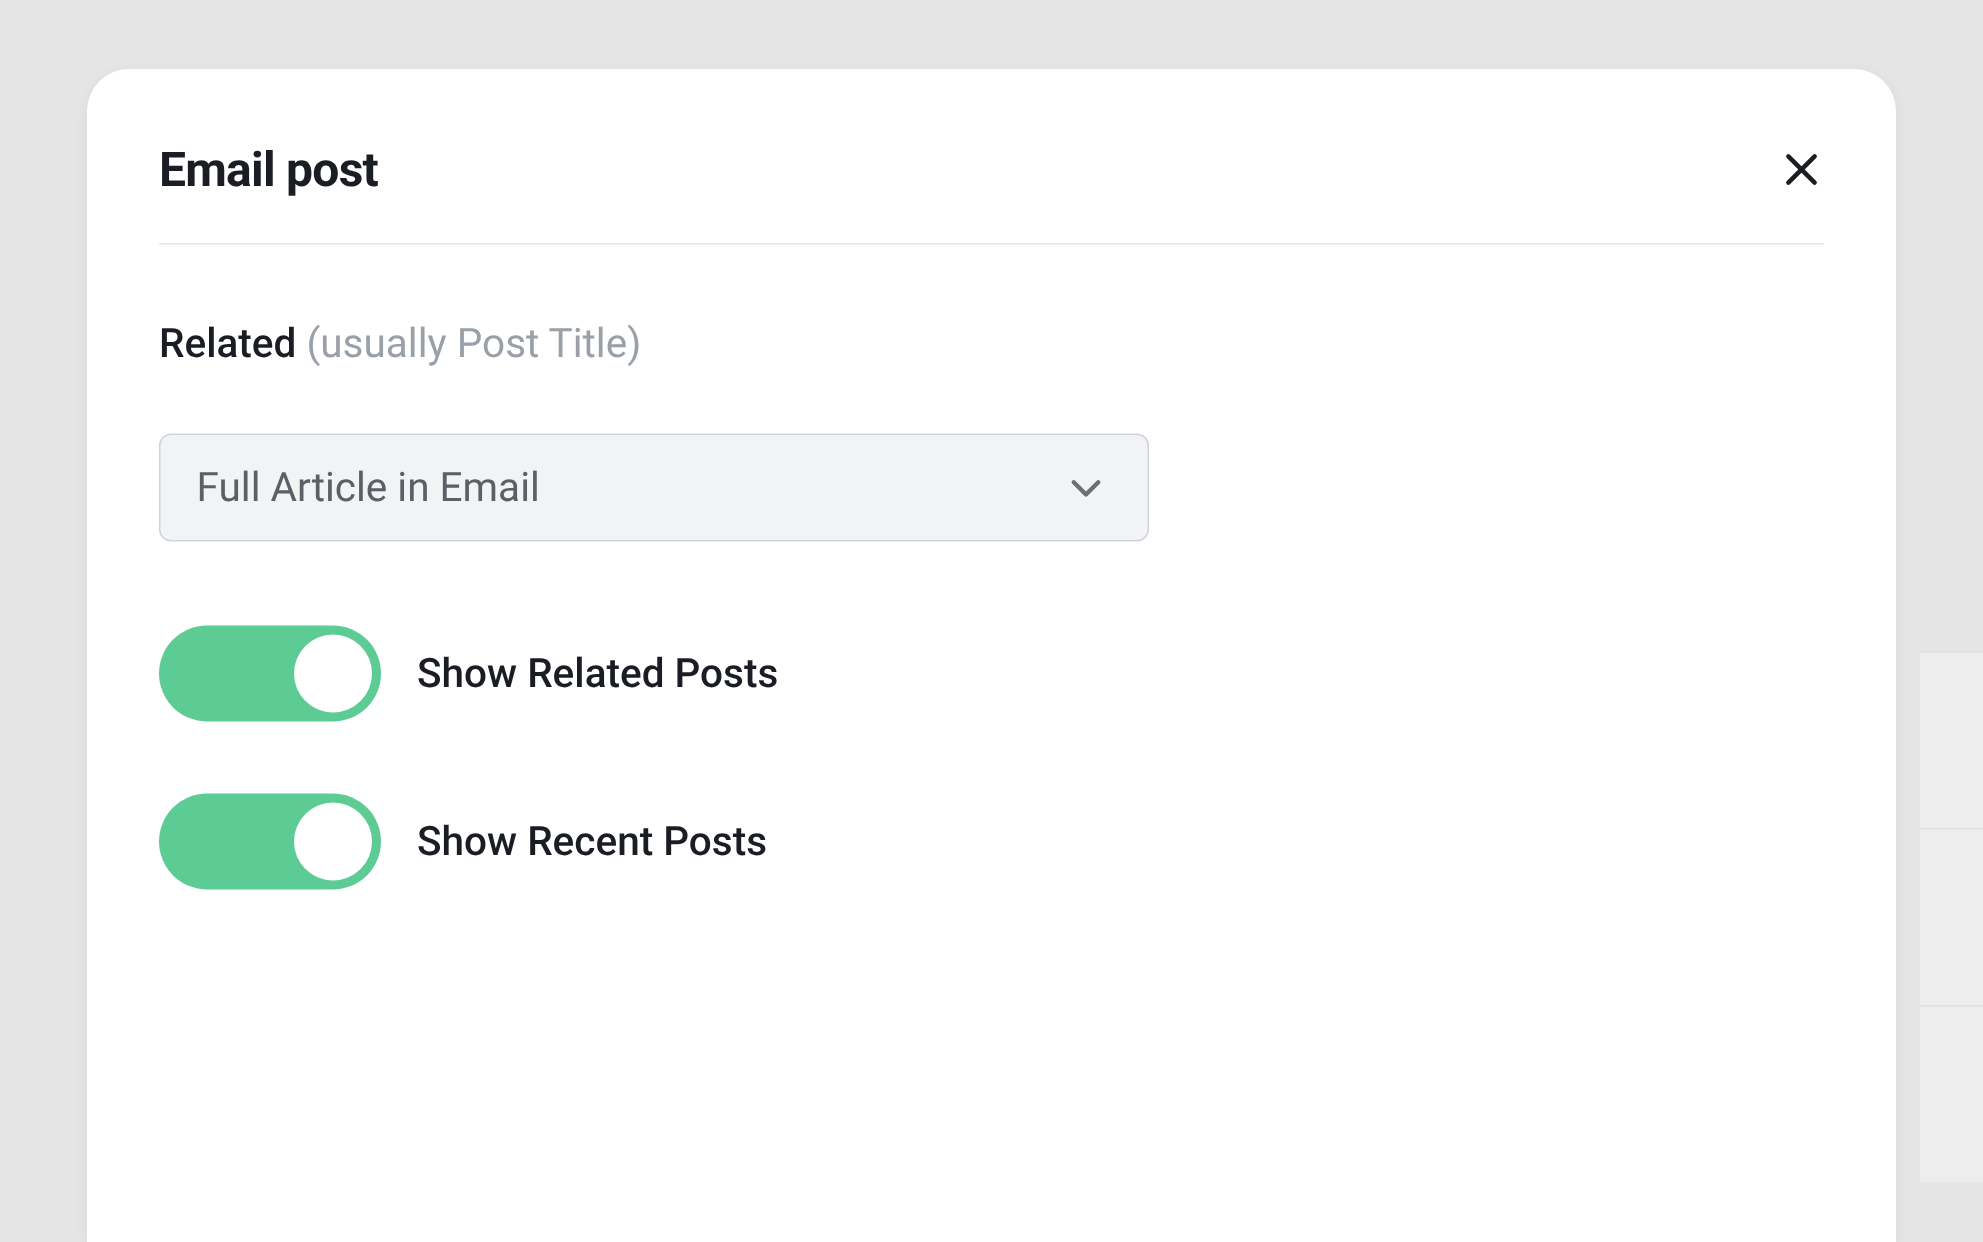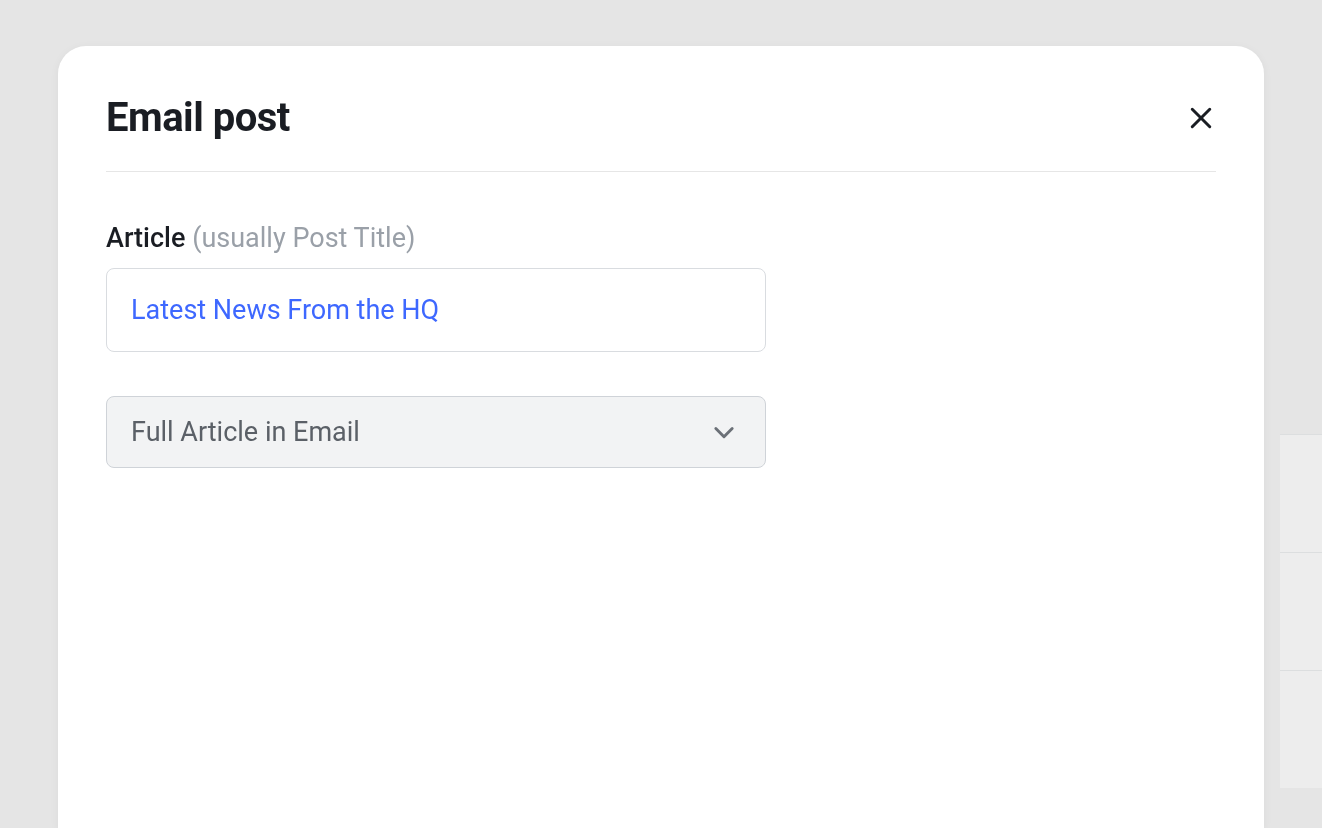--- a/index.html
+++ b/index.html
@@ -28,21 +28,21 @@
     }
     .modal-header {
       display: flex;
       justify-content: space-between;
       align-items: center;
       padding-bottom: 30px;
       border-bottom: 1px solid #e6e6e6;
       margin-bottom: 50px;
     }
     .modal-title {
-      font-size: 40px;
+      font-size: 32px;
       font-weight: 700;
       color: #1a1d23;
       letter-spacing: -0.5px;
     }
     .close-icon {
       width: 30px;
       height: 30px;
       cursor: pointer;
       color: #1a1d23;
       flex-shrink: 0;
@@ -173,32 +173,46 @@
     <div class="close-icon">
       <svg viewBox="0 0 24 24" fill="none" stroke-width="2.4" stroke-linecap="round">
         <line x1="5" y1="5" x2="19" y2="19"></line>
         <line x1="19" y1="5" x2="5" y2="19"></line>
       </svg>
     </div>
   </div>
 
   <div class="field-group">
     <div class="field-label">
-      <span>Article</span>
+      <span>Related</span>
       <span class="field-label-hint">(usually Post Title)</span>
     </div>
-    <input type="text" class="text-input" value="Latest News From the HQ" style="">
   </div>
 
   <div class="field-group">
     <div class="select-wrap">
       <select class="select">
         <option>Full Article in Email</option>
       </select>
       <div class="select-chevron">
         <svg viewBox="0 0 24 24" fill="none" stroke-width="2.5" stroke-linecap="round" stroke-linejoin="round">
           <polyline points="5 9 12 16 19 9"></polyline>
         </svg>
       </div>
     </div>
   </div>
 
+  <div class="toggles-wrap">
+    <div class="toggle-row">
+      <div class="toggle">
+        <div class="toggle-knob"></div>
+      </div>
+      <div class="toggle-label">Show Related Posts</div>
+    </div>
+
+    <div class="toggle-row">
+      <div class="toggle">
+        <div class="toggle-knob"></div>
+      </div>
+      <div class="toggle-label">Show Recent Posts</div>
+    </div>
+  </div>
 </div>
 
 </body></html>

